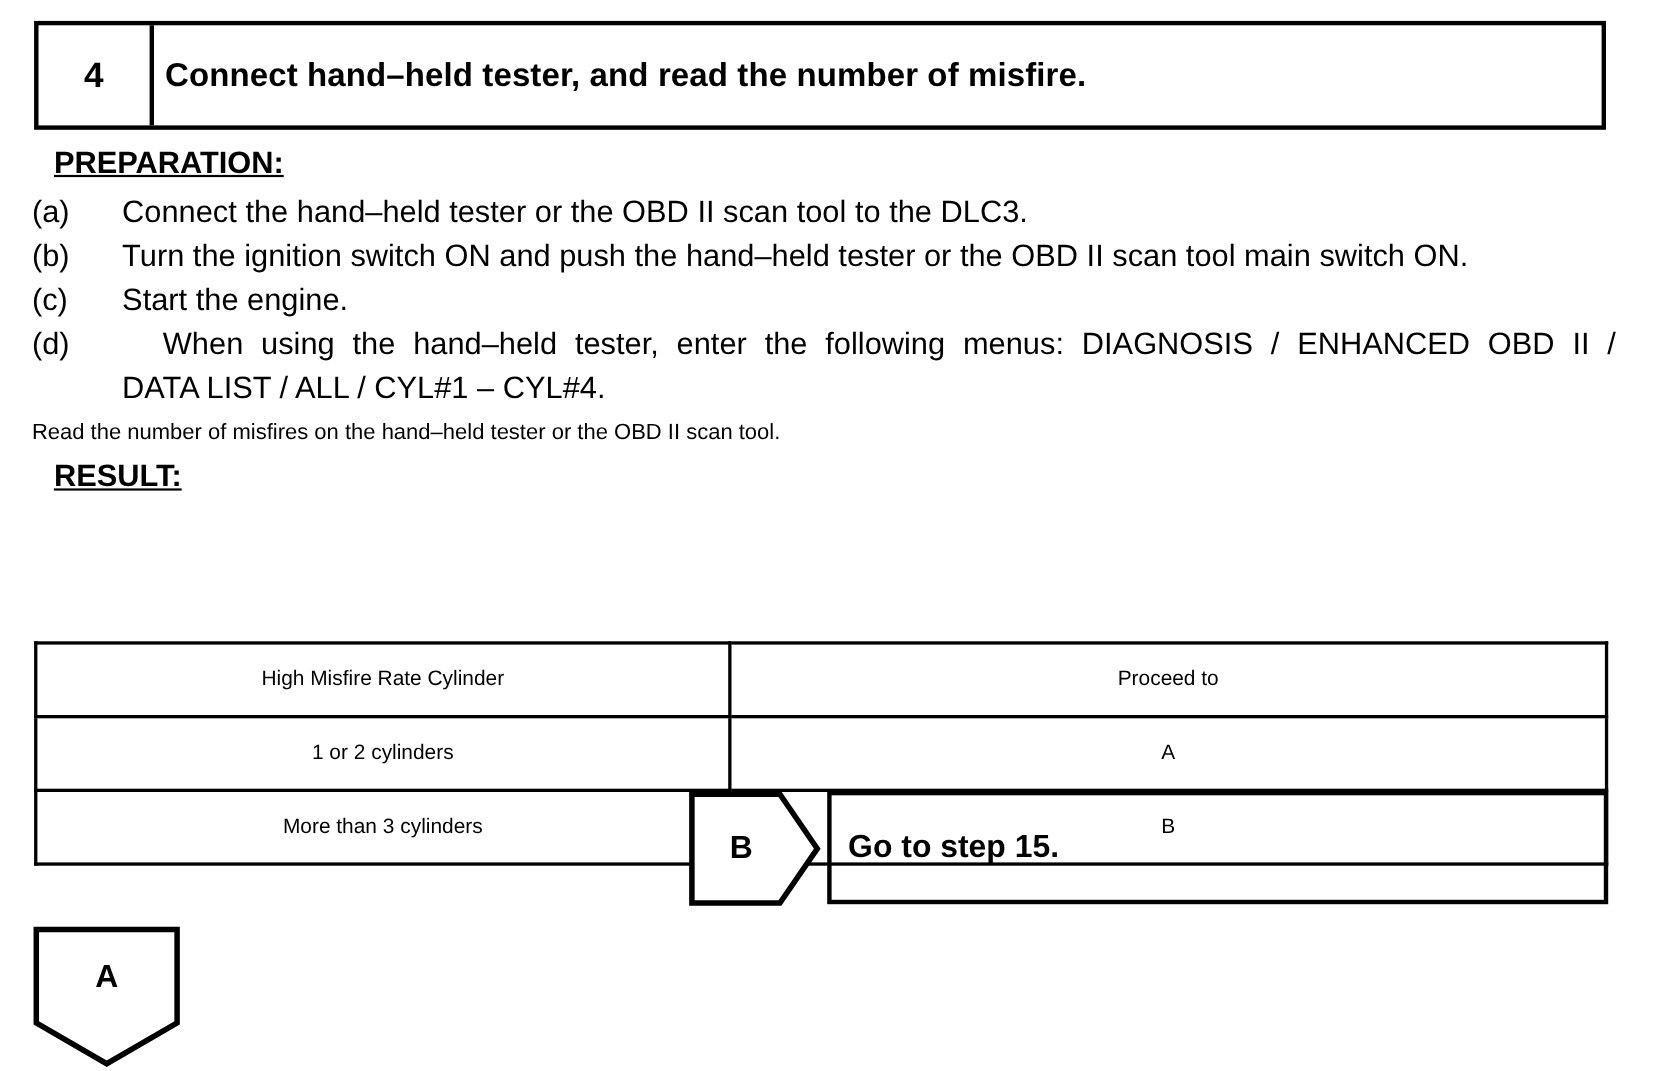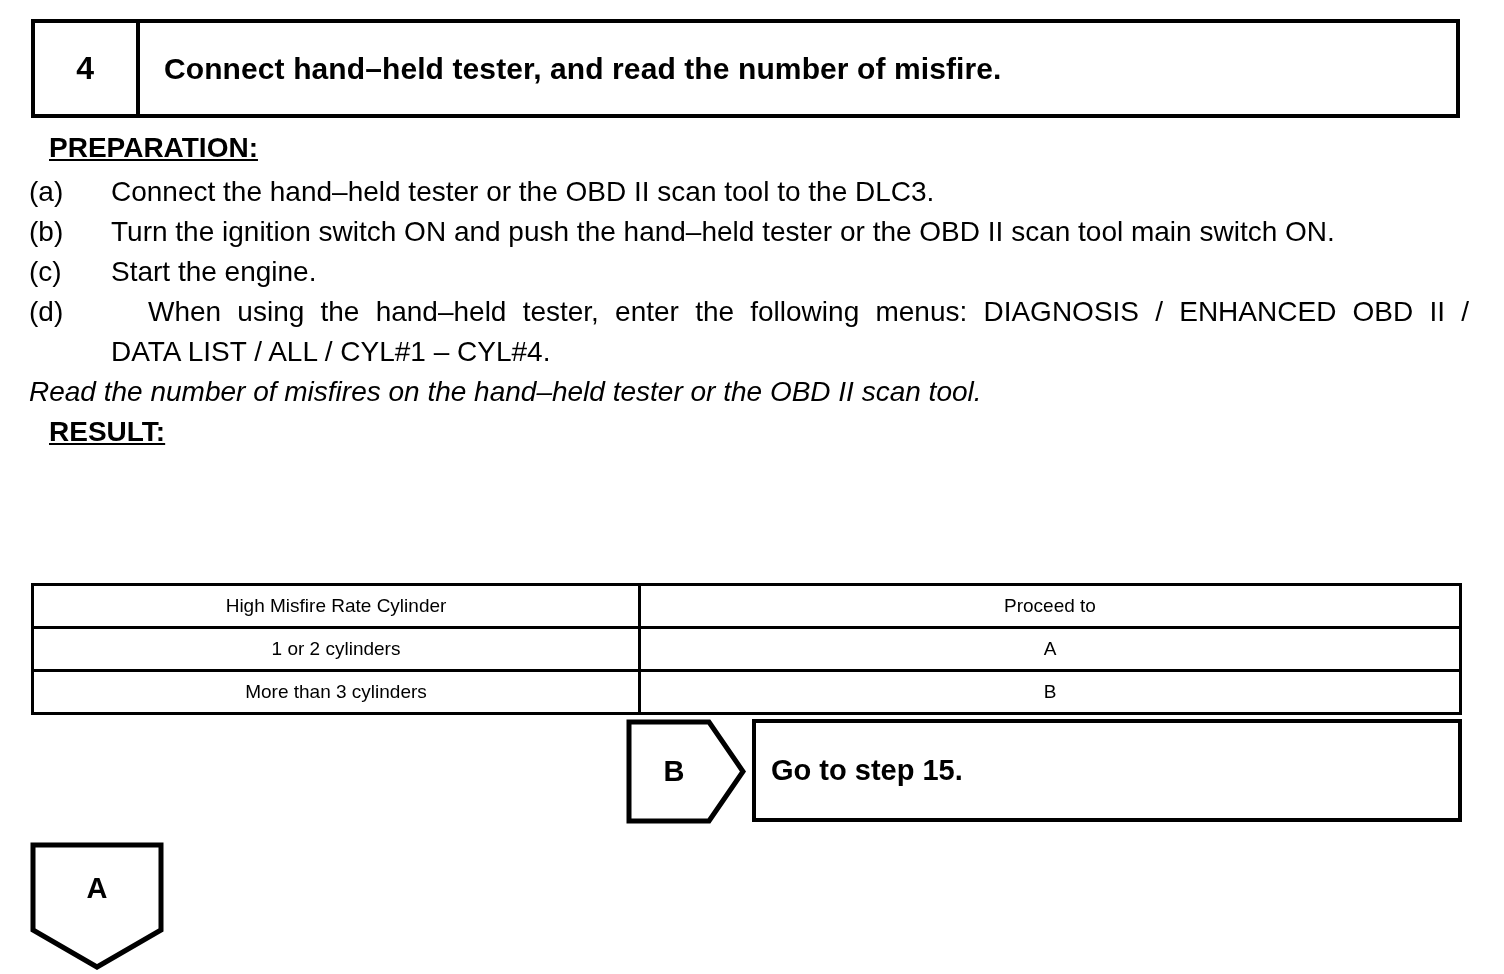--- a/index.html
+++ b/index.html
@@ -38,21 +38,21 @@
   }
   .step-num {
     font-size: 32px;
     font-weight: bold;
     letter-spacing: .5px;
   }
   .step-title-cell {
     flex: 1;
     display: flex;
     align-items: center;
-    padding-left: 24px;
+    padding-left: 10px;
     box-sizing: border-box;
     border-radius: 15px;
   }
   .step-title {
     font-size: 30px;
     font-weight: bold;
     letter-spacing: .1px;
   }
 
   
@@ -67,25 +67,24 @@
     font-weight: bold;
     line-height: 39px;
     text-decoration: underline;
     text-underline-offset: 2px;
     display: inline-block;
     margin-left: 20px;
   }
   .sec-head-wrap { line-height: 40px; }
 
   .plain-line {
-    font-size: 28px;
+    font-size: 20px;
     line-height: 40px;
     font-weight: normal;
     white-space: nowrap;
-    font-style: italic;
   }
   .item {
     display: flex;
     font-size: 28px;
     line-height: 40px;
   }
   .item-label {
     width: 82px;
     flex: 0 0 82px;
   }
@@ -115,21 +114,21 @@
     border-collapse: collapse;
     table-layout: fixed;
   }
   .result-table td {
     border: 3px solid #000;
     height: 40px;
     text-align: center;
     vertical-align: middle;
     font-size: 19px;
     font-weight: normal;
-    padding: 0;
+    padding: 12px;
   }
   .col-left { width: 604px; }
 
   
   .flow-row {
     position: absolute;
     left: 626px;
     top: 719px;
     width: 836px;
     height: 105px;

